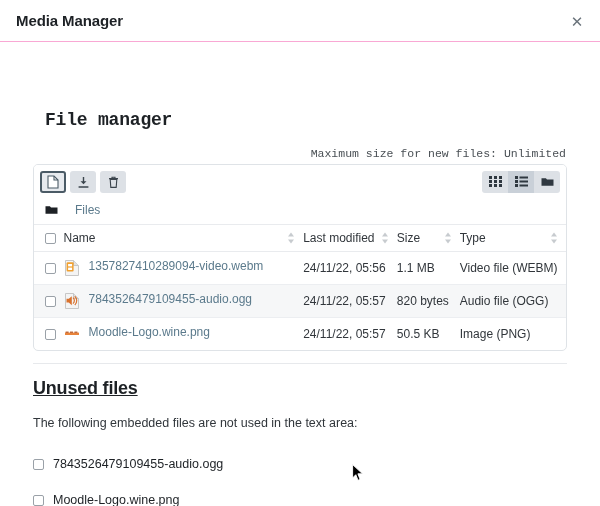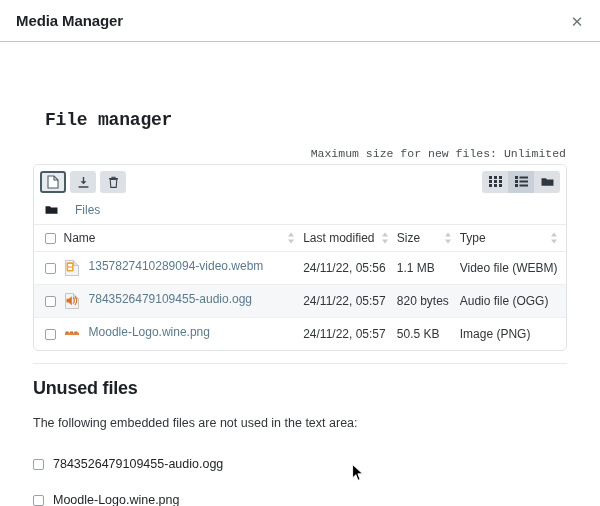--- a/index.html
+++ b/index.html
@@ -202,20 +202,21 @@
     border-top: 1px solid #e7e9ec;
     margin: 12px 0 0 0;
   }
 
   h2.unused-title {
     font-size: 18px;
     font-weight: bold;
     margin: 0;
     padding-top: 14px;
     letter-spacing: -0.2px;
+    text-decoration: underline;
   }
   .unused-desc {
     font-size: 12.5px;
     color: #31363b;
     margin-top: 17px;
   }
   .unused-item {
     display: flex;
     align-items: center;
     gap: 9px;

